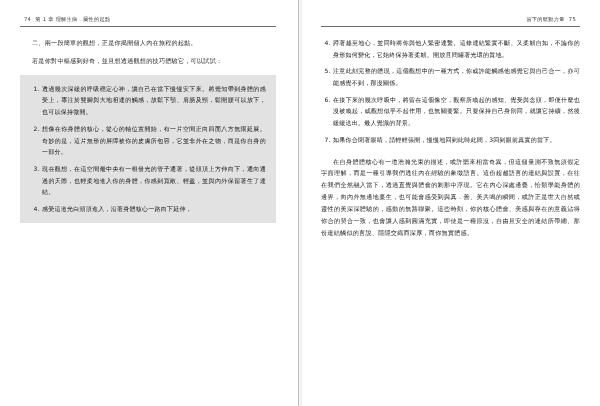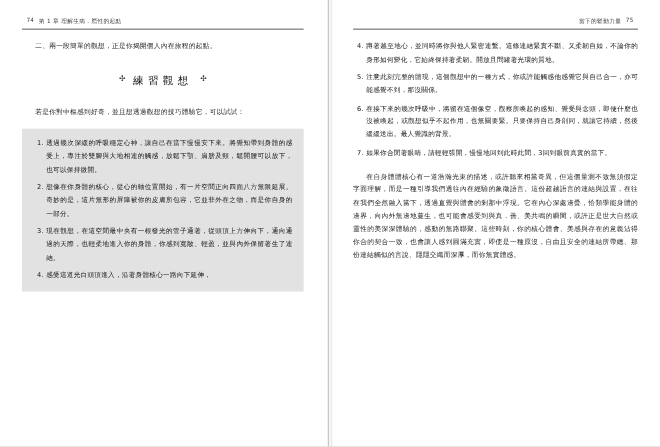--- a/index.html
+++ b/index.html
@@ -147,25 +147,20 @@
   <div class="page page-left">
     <div class="runhead runhead-left">
       <span class="folio">74</span>
       <span>第 1 章  理解生病．屬性的起點</span>
     </div>
     <div class="rule"></div>
 
     <div class="body-col">
       <p class="para">二、兩一段簡單的觀想，正是你揭開個人內在旅程的起點。</p>
 
-      <div class="sec-title">
-        <span class="deco">✣</span>
-        <span>練習觀想</span>
-        <span class="deco">✣</span>
-      </div>
 
       <p class="lead">若是你對中樞感到好奇，並且想透過觀想的技巧體驗它，可以試試：</p>
 
       <div class="exercise-box">
         <ol class="steps">
           <li>透過幾次深緩的呼吸穩定心神，讓自己在當下慢慢安下來。將覺知帶到身體的感受上，專注於雙腳與大地相連的觸感，放鬆下顎、肩膀及頸，鬆開腰可以放下，也可以保持微開。</li>
           <li>想像在你身體的核心，從心的軸位置開始，有一片空間正向四面八方無限延展。奇妙的是，這片無形的屏障被你的皮膚所包容，它並非外在之物，而是你自身的一部分。</li>
           <li>現在觀想，在這空間最中央有一根發光的管子通著，從頭頂上方伸向下，通向通過的天際，也輕柔地進入你的身體，你感到寬敞、輕盈，並與內外保留著生了連結。</li>
           <li>感受這道光白頭頂進入，沿著身體核心一路向下延伸，</li>
         </ol>

